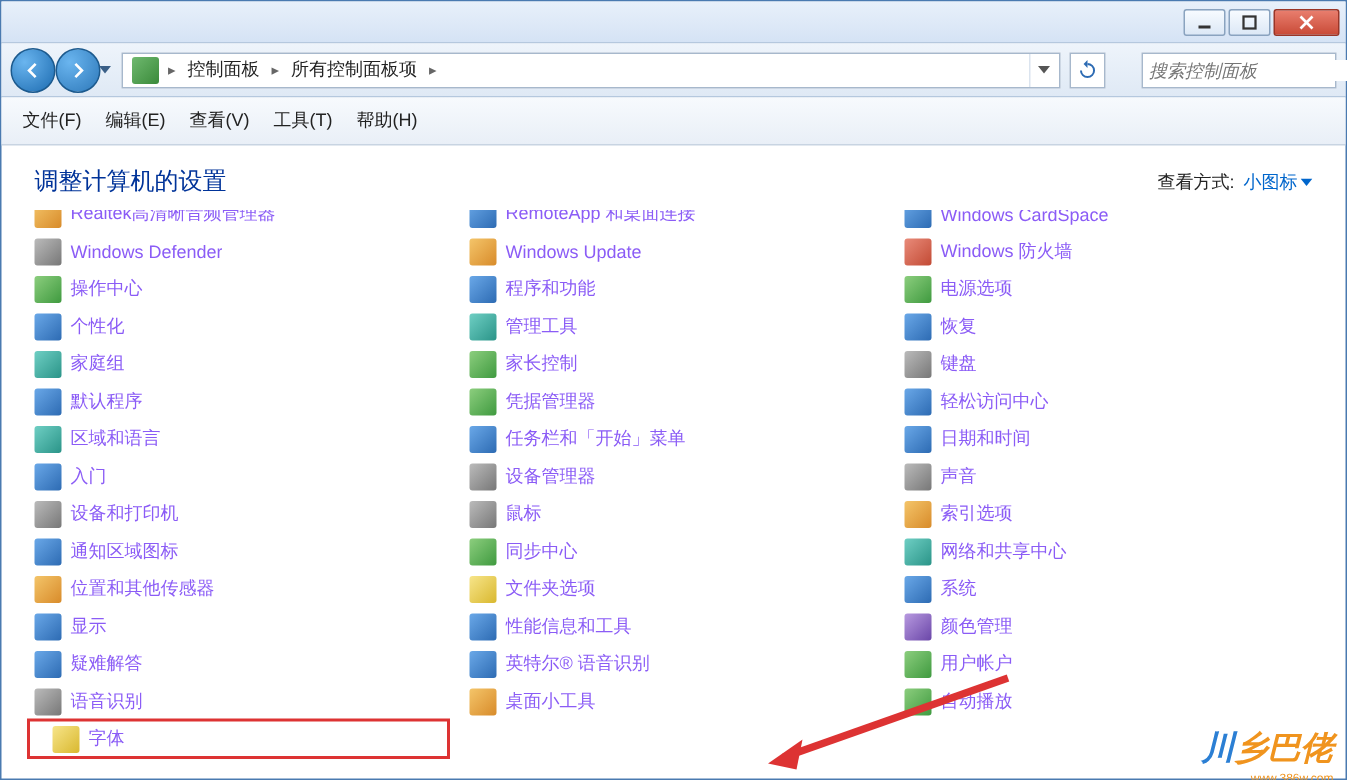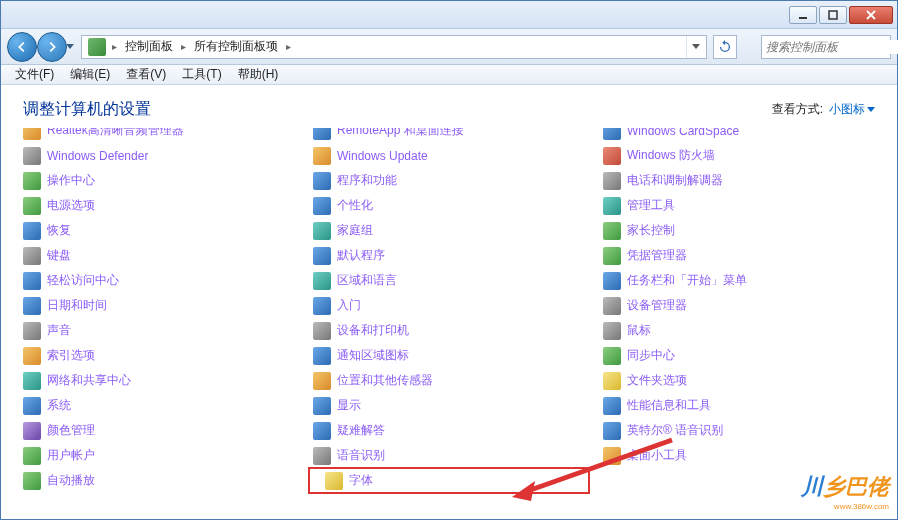--- a/index.html
+++ b/index.html
@@ -16,21 +16,21 @@
 .navcircle svg{width:14px;height:14px;fill:#fff;}
 .navdrop{width:14px;height:18px;display:flex;align-items:center;justify-content:center;cursor:pointer;}
 .addrbar{flex:1;height:24px;background:#fff;border:1px solid #a7b8cc;display:flex;align-items:center;padding:0 2px;}
 .addr-icon{width:18px;height:18px;margin:0 4px;background:linear-gradient(135deg,#6fb96f,#3a8a3a);border-radius:2px;}
 .crumb{padding:0 6px;height:22px;display:flex;align-items:center;cursor:pointer;color:#222;}
 .crumb-sep{color:#666;padding:0 2px;font-size:10px;}
 .addr-drop{width:18px;height:22px;display:flex;align-items:center;justify-content:center;cursor:pointer;border-left:1px solid #dbe4ef;}
 .refresh{width:24px;height:24px;border:1px solid #a7b8cc;background:#fff;display:flex;align-items:center;justify-content:center;cursor:pointer;margin-left:2px;}
 .searchbox{width:130px;height:24px;border:1px solid #a7b8cc;background:#fff;display:flex;align-items:center;margin-left:20px;}
 .searchbox input{border:none;outline:none;flex:1;font-size:12px;padding:0 4px;color:#888;font-style:italic;}
-.menubar{height:20px;background:linear-gradient(to bottom,#f7fafd,#e9eff7);border-bottom:1px solid #c8d4e2;display:flex;align-items:center;padding:0 6px;}
+.menubar{height:32px;background:linear-gradient(to bottom,#f7fafd,#e9eff7);border-bottom:1px solid #c8d4e2;display:flex;align-items:center;padding:0 6px;}
 .menuitem{padding:0 8px;height:22px;display:flex;align-items:center;cursor:pointer;color:#222;}
 .content{position:relative;height:calc(100% - 88px);overflow:hidden;}
 .content-header{padding:14px 22px 8px;display:flex;align-items:center;justify-content:space-between;}
 .content-header h1{font-size:16px;font-weight:normal;color:#003399;}
 .viewopts{font-size:12px;color:#222;display:flex;align-items:center;gap:6px;}
 .viewopts a{color:#0066cc;cursor:pointer;display:flex;align-items:center;gap:2px;}
 .grid-area{padding:0 18px;height:calc(100% - 50px);overflow:hidden;position:relative;}
 .grid{display:grid;grid-template-columns:repeat(3,1fr);column-gap:10px;margin-top:-10px;}
 .item{display:flex;align-items:center;height:25px;padding:2px 4px;cursor:pointer;position:relative;}
 .item-icon{width:18px;height:18px;margin-right:6px;flex-shrink:0;display:flex;align-items:center;justify-content:center;border-radius:2px;}
@@ -167,24 +167,20 @@
           </div>
           <div class="item">
             <div class="item-icon ic-green"></div>
             <a>操作中心</a>
           </div>
           <div class="item">
             <div class="item-icon ic-blue"></div>
             <a>程序和功能</a>
           </div>
           <div class="item">
-            <div class="item-icon ic-gray"></div>
-            <a>电话和调制解调器</a>
-          </div>
-          <div class="item">
             <div class="item-icon ic-green"></div>
             <a>电源选项</a>
           </div>
           <div class="item">
             <div class="item-icon ic-blue"></div>
             <a>个性化</a>
           </div>
           <div class="item">
             <div class="item-icon ic-teal"></div>
             <a>管理工具</a>

